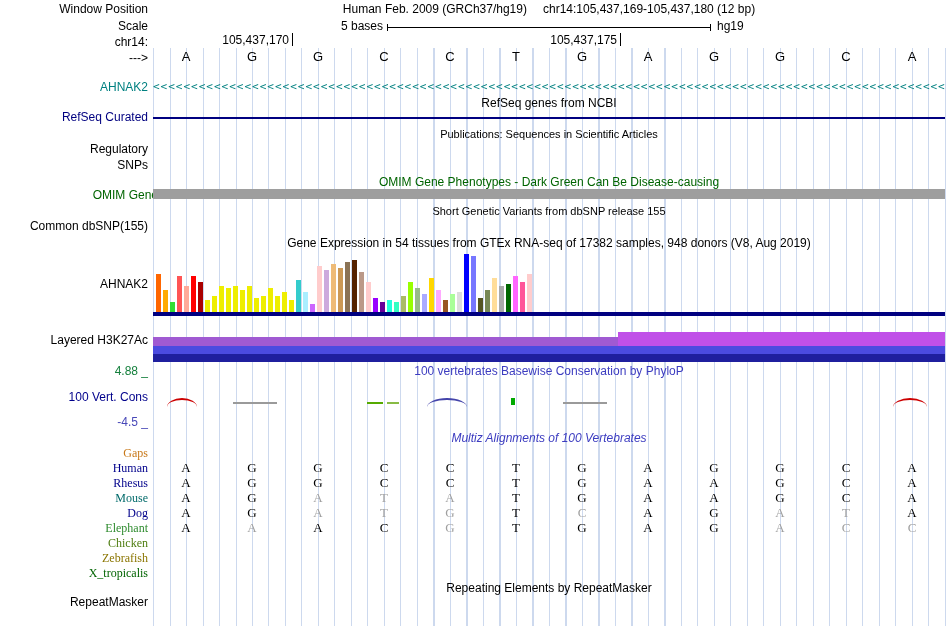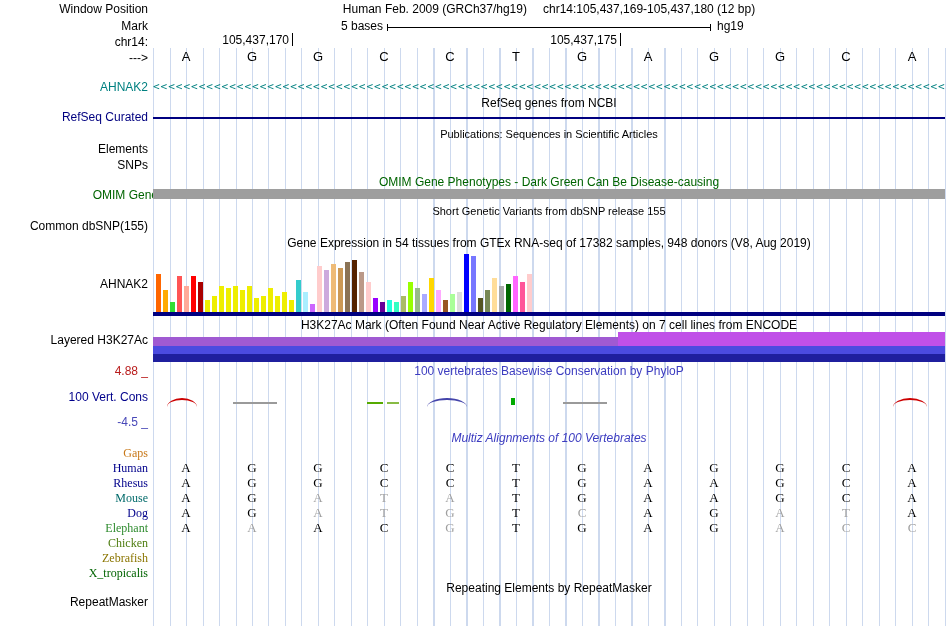--- a/index.html
+++ b/index.html
@@ -50,32 +50,32 @@
   #t-phylop{top:364px;} #l-pmax{top:364px;} #l-pcons{top:390px;} #l-pmin{top:415px;}
   #t-multiz{top:431px;font-style:italic;} #t-repeat{top:581px;} #l-repeat{top:595px;}
 </style>
 </head>
 <body>
 
 <div id="browser">
   <div class="gridlines"></div>
 
   <div class="lbl" id="l-winpos">Window Position</div>
-  <div class="lbl" id="l-scale">Mark</div>
+  <div class="lbl" id="l-scale">Scale</div>
   <div class="lbl" id="l-chrom">chr14:</div>
   <div class="lbl" id="l-strand">---&gt;</div>
   <div class="lbl" id="l-gencode-gene" style="color: rgb(0, 128, 128);">AHNAK2</div>
   <div class="lbl" id="l-refseq" style="color: rgb(0, 0, 128);">RefSeq Curated</div>
-  <div class="lbl" id="l-sequences">Elements</div>
+  <div class="lbl" id="l-sequences">Regulatory</div>
   <div class="lbl" id="l-snps">SNPs</div>
   <div class="lbl" id="l-omim" style="color: rgb(0, 100, 0); padding-left: 16px;">OMIM Genes</div>
   <div class="lbl" id="l-dbsnp">Common dbSNP(155)</div>
   <div class="lbl" id="l-gtex">AHNAK2</div>
   <div class="lbl" id="l-h3k">Layered H3K27Ac</div>
-  <div class="lbl" id="l-pmax" style="color: #b91c1c;">4.88 _</div>
+  <div class="lbl" id="l-pmax" style="color: #15803d;">4.88 _</div>
   <div class="lbl" id="l-pcons" style="color: rgb(0, 0, 139);">100 Vert. Cons</div>
   <div class="lbl" id="l-pmin" style="color: rgb(72, 72, 184);">-4.5 _</div>
   <div class="lbl" id="l-repeat">RepeatMasker</div>
 
   <div class="ct flexc" id="t-header">
     <span>Human Feb. 2009 (GRCh37/hg19)</span>
     <span>chr14:105,437,169-105,437,180 (12 bp)</span>
   </div>
   <div id="scale-value">5 bases</div>
   <div id="scale-ruler"></div>
@@ -157,21 +157,20 @@
       <div class="gtex-bar" style="height: 14px; background: rgb(85, 85, 34);"></div>
       <div class="gtex-bar" style="height: 22px; background: rgb(119, 136, 85);"></div>
       <div class="gtex-bar" style="height: 34px; background: rgb(255, 221, 153);"></div>
       <div class="gtex-bar" style="height: 26px; background: rgb(170, 170, 170);"></div>
       <div class="gtex-bar" style="height: 28px; background: rgb(0, 102, 0);"></div>
       <div class="gtex-bar" style="height: 36px; background: rgb(255, 102, 255);"></div>
       <div class="gtex-bar" style="height: 30px; background: rgb(255, 85, 153);"></div>
       <div class="gtex-bar" style="height: 38px; background: rgb(255, 204, 204);"></div>
     </div>
   <div id="gtex-baseline" class="tk" style="background: rgb(0, 0, 128);"></div>
-  <div class="ct" id="t-h3k">H3K27Ac Mark (Often Found Near Active Regulatory Elements) on 7 cell lines from ENCODE</div>
   <div id="h3k-layers" class="tk">
       <div class="h3k-layer" style="left: 0px; top: 5px; width: 465px; height: 9px; background: rgb(160, 90, 210);"></div>
       <div class="h3k-layer" style="left: 465px; top: 0px; width: 327px; height: 14px; background: rgb(192, 80, 232);"></div>
       <div class="h3k-layer" style="left: 0px; top: 14px; width: 792px; height: 8px; background: rgb(75, 75, 224);"></div>
       <div class="h3k-layer" style="left: 0px; top: 22px; width: 792px; height: 8px; background: rgb(31, 31, 158);"></div>
     </div>
   <div class="ct" id="t-phylop" style="color: rgb(60, 60, 192);">100 vertebrates Basewise Conservation by PhyloP</div>
   <div id="phylop-marks" class="tk">
       <div class="pm pm-arc" style="left: 14px; width: 30px; border-top-color: rgb(204, 0, 0);"></div>
       <div class="pm pm-flat" style="left: 80px; width: 44px; border-top-color: rgb(154, 154, 154);"></div>

